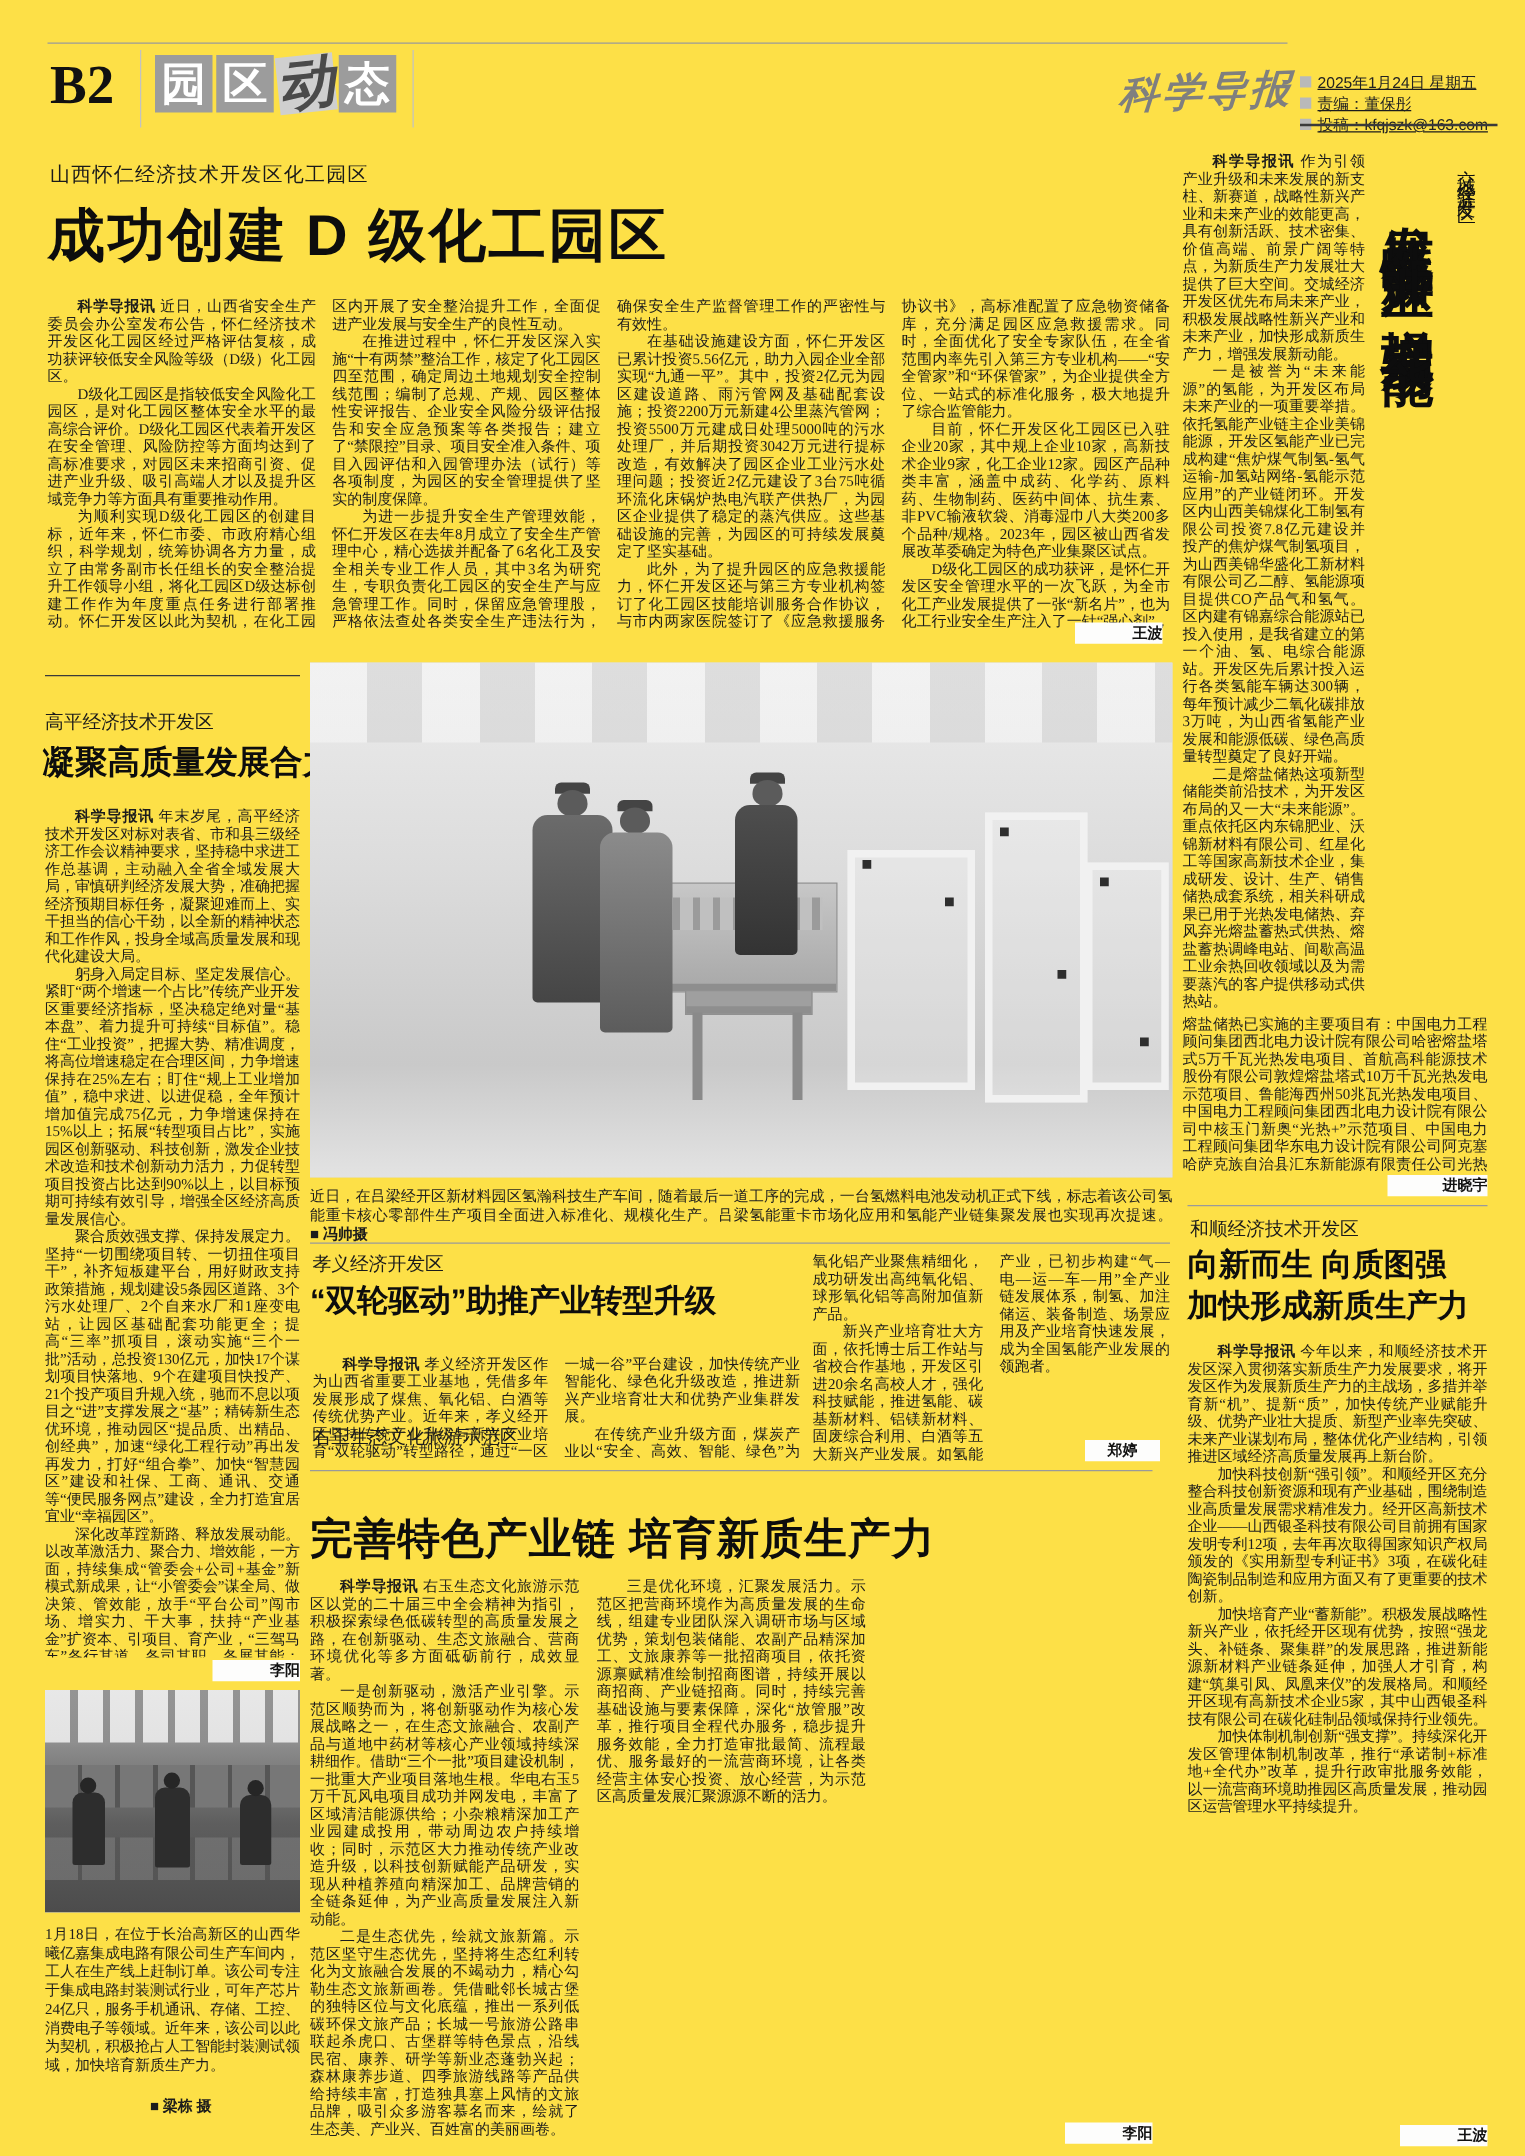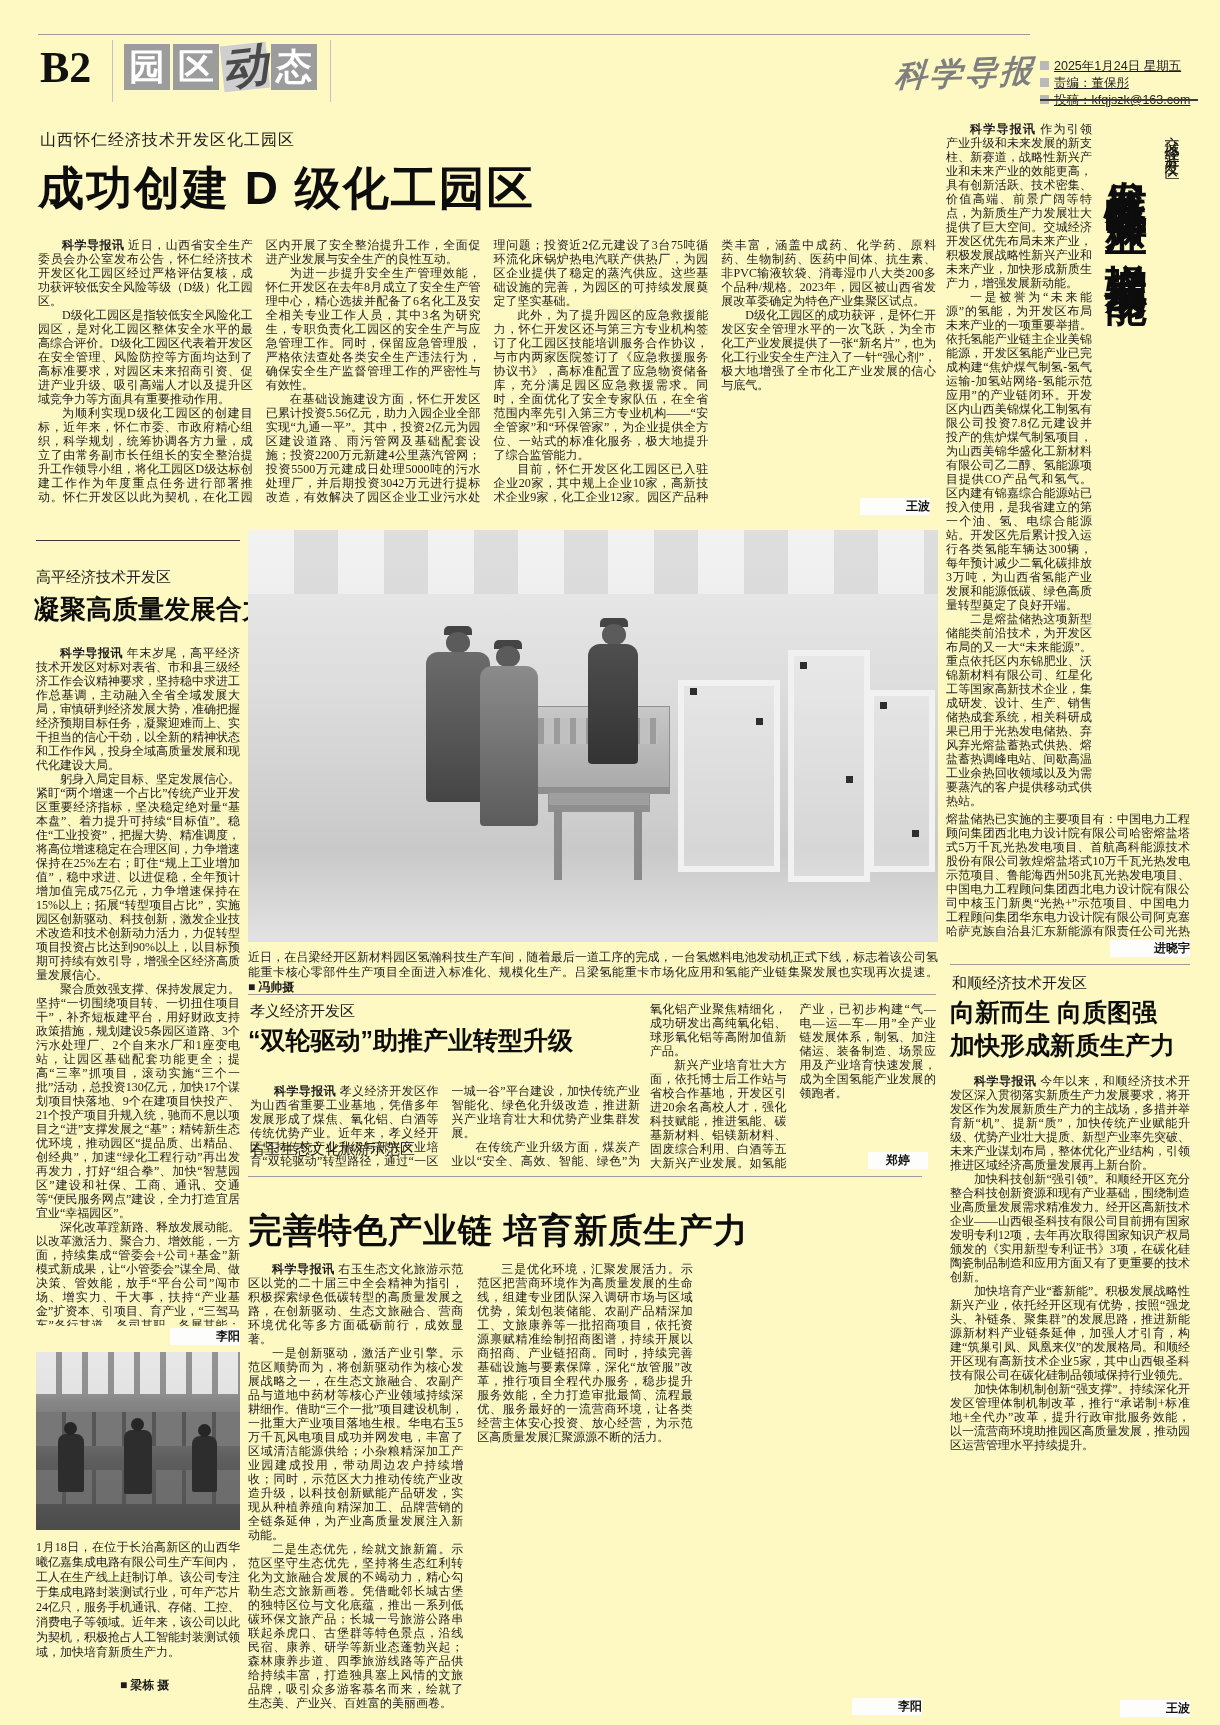--- a/index.html
+++ b/index.html
@@ -1,16 +1,16 @@
 <!DOCTYPE html>
 <html><head>
 <meta charset="utf-8">
 <style>
   html,body{margin:0;padding:0;background:#e9e9e9;}
-  #page{position:relative;width:1220px;height:1725px;background:#fef9c3;margin:0 auto;
+  #page{position:relative;width:1220px;height:1725px;background:#fde047;margin:0 auto;
         font-family:"Liberation Serif",serif;color:#1c1c1c;overflow:hidden;}
   .abs{position:absolute;}
   .rule{background:#9a9a9a;height:1px;}
   .rule-dark{background:#3a3a3a;height:2px;}
   
   .page-no{font-family:"Liberation Serif",serif;font-weight:bold;font-size:44px;color:#111;}
   .logo-tile{width:46px;height:46px;display:inline-block;margin-right:3px;background:#9c9c9c;
              color:#fff;font-family:"Liberation Sans",sans-serif;font-weight:900;font-size:36px;
              text-align:center;line-height:46px;vertical-align:top;}
   .logo-tile.cal{background:#cfcfcf;color:#4a4a4a;font-family:"Liberation Serif",serif;
@@ -79,20 +79,21 @@
     <div class="info-line"><span class="sq"></span><span>投稿：kfqjszk@163.com</span></div>
   </div>
   <div class="abs rule-dark" style="left:1040px;top:99px;width:158px;"></div>
 
   <div class="abs kicker" style="left:40px;top:130px;">山西怀仁经济技术开发区化工园区</div>
   <div class="abs headline" style="left:38px;top:158px;font-size:46px;letter-spacing:2px;">成功创建 D 级化工园区</div>
   <div class="abs body-txt cols4" style="left:38px;top:238px;width:898px;height:278px;">
       <p class="para"><b>科学导报讯</b> 近日，山西省安全生产委员会办公室发布公告，怀仁经济技术开发区化工园区经过严格评估复核，成功获评较低安全风险等级（D级）化工园区。</p>
       <p class="para">D级化工园区是指较低安全风险化工园区，是对化工园区整体安全水平的最高综合评价。D级化工园区代表着开发区在安全管理、风险防控等方面均达到了高标准要求，对园区未来招商引资、促进产业升级、吸引高端人才以及提升区域竞争力等方面具有重要推动作用。</p>
       <p class="para">为顺利实现D级化工园区的创建目标，近年来，怀仁市委、市政府精心组织，科学规划，统筹协调各方力量，成立了由常务副市长任组长的安全整治提升工作领导小组，将化工园区D级达标创建工作作为年度重点任务进行部署推动。怀仁开发区以此为契机，在化工园区内开展了安全整治提升工作，全面促进产业发展与安全生产的良性互动。</p>
+      <p class="para">在推进过程中，怀仁开发区深入实施“十有两禁”整治工作，核定了化工园区四至范围，确定周边土地规划安全控制线范围；编制了总规、产规、园区整体性安评报告、企业安全风险分级评估报告和安全应急预案等各类报告；建立了“禁限控”目录、项目安全准入条件、项目入园评估和入园管理办法（试行）等各项制度，为园区的安全管理提供了坚实的制度保障。</p>
       <p class="para">为进一步提升安全生产管理效能，怀仁开发区在去年8月成立了安全生产管理中心，精心选拔并配备了6名化工及安全相关专业工作人员，其中3名为研究生，专职负责化工园区的安全生产与应急管理工作。同时，保留应急管理股，严格依法查处各类安全生产违法行为，确保安全生产监督管理工作的严密性与有效性。</p>
       <p class="para">在基础设施建设方面，怀仁开发区已累计投资5.56亿元，助力入园企业全部实现“九通一平”。其中，投资2亿元为园区建设道路、雨污管网及基础配套设施；投资2200万元新建4公里蒸汽管网；投资5500万元建成日处理5000吨的污水处理厂，并后期投资3042万元进行提标改造，有效解决了园区企业工业污水处理问题；投资近2亿元建设了3台75吨循环流化床锅炉热电汽联产供热厂，为园区企业提供了稳定的蒸汽供应。这些基础设施的完善，为园区的可持续发展奠定了坚实基础。</p>
       <p class="para">此外，为了提升园区的应急救援能力，怀仁开发区还与第三方专业机构签订了化工园区技能培训服务合作协议，与市内两家医院签订了《应急救援服务协议书》，高标准配置了应急物资储备库，充分满足园区应急救援需求。同时，全面优化了安全专家队伍，在全省范围内率先引入第三方专业机构——“安全管家”和“环保管家”，为企业提供全方位、一站式的标准化服务，极大地提升了综合监管能力。</p>
       <p class="para">目前，怀仁开发区化工园区已入驻企业20家，其中规上企业10家，高新技术企业9家，化工企业12家。园区产品种类丰富，涵盖中成药、化学药、原料药、生物制药、医药中间体、抗生素、非PVC输液软袋、消毒湿巾八大类200多个品种/规格。2023年，园区被山西省发展改革委确定为特色产业集聚区试点。</p>
       <p class="para">D级化工园区的成功获评，是怀仁开发区安全管理水平的一次飞跃，为全市化工产业发展提供了一张“新名片”，也为化工行业安全生产注入了一针“强心剂”，极大地增强了全市化工产业发展的信心与底气。</p>
     </div>
   <div class="abs byline" style="left:860px;top:498px;width:70px;text-align:right;background:#fdfdfc;">王波</div>
 
   <div class="abs rule-dark" style="left:36px;top:540px;width:204px;height:1px;"></div>
   <div class="abs kicker-sm" style="left:36px;top:568px;">高平经济技术开发区</div>

